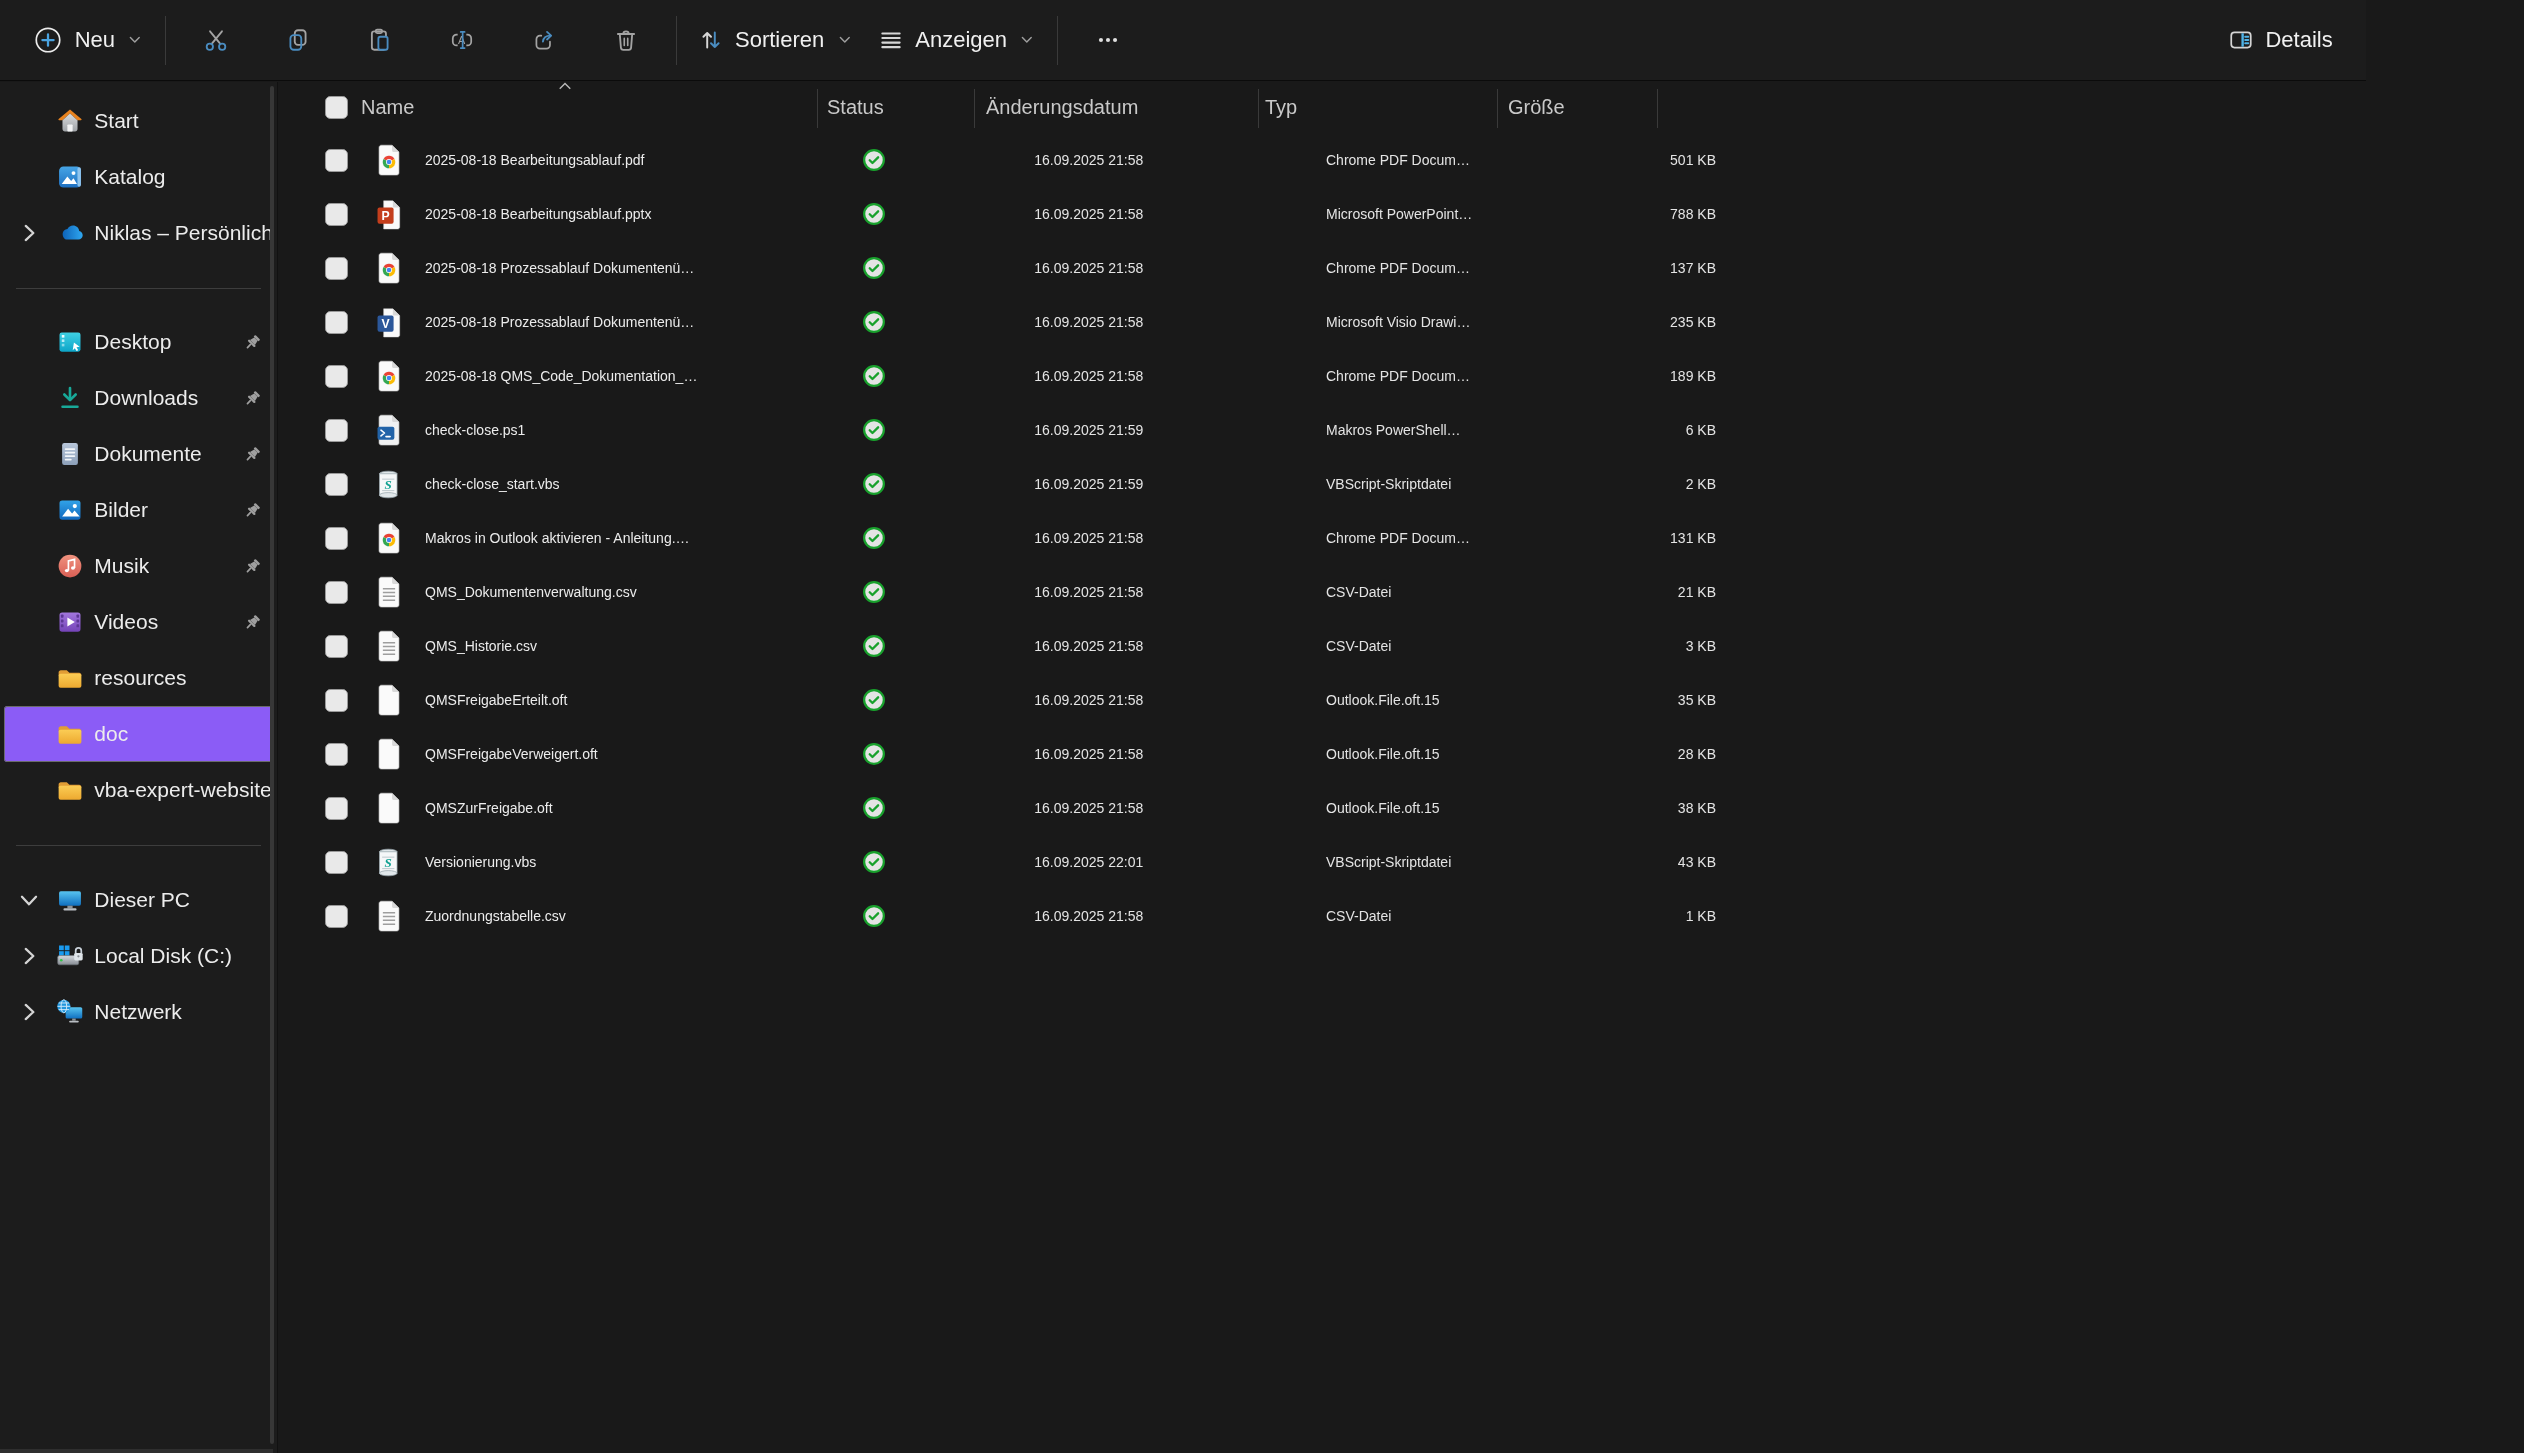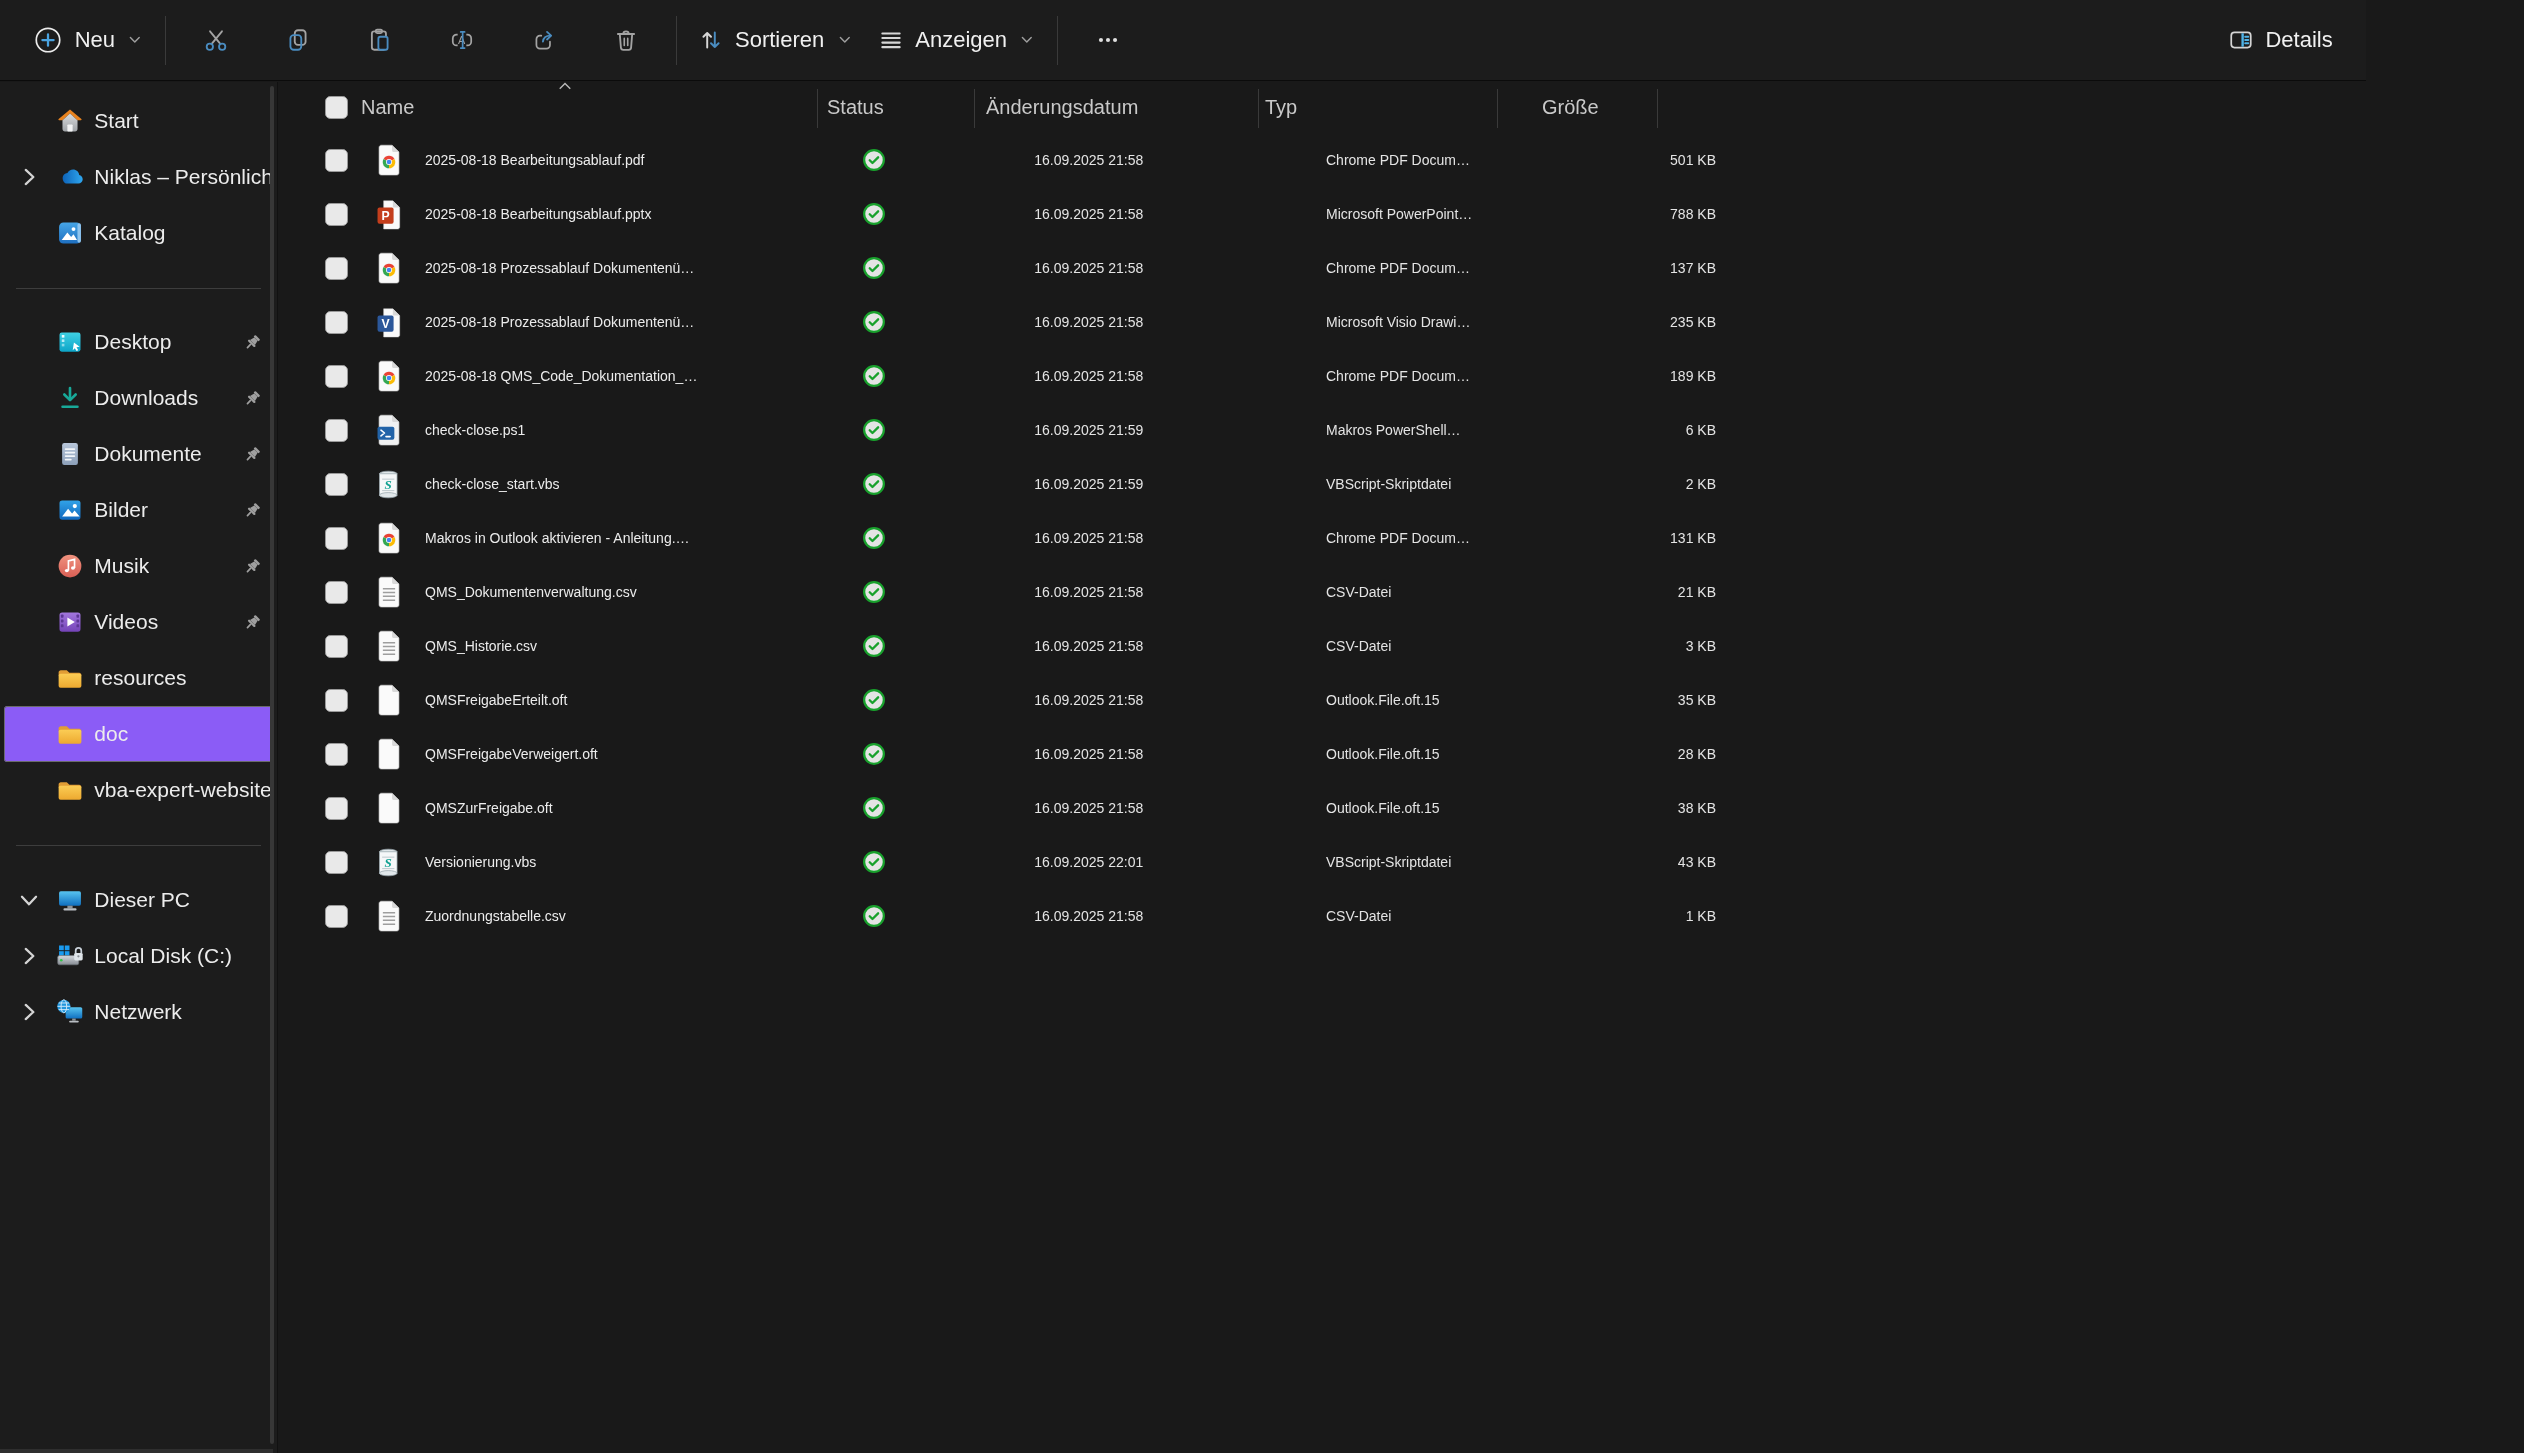--- a/index.html
+++ b/index.html
@@ -403,37 +403,37 @@
             <svg class="side-chev hidden-slot" viewBox="0 0 30 30" width="26" height="26">
               <use href="#sym-chevron-right"></use>
             </svg>
             <svg class="side-ico" viewBox="0 0 32 32" width="28" height="28">
               <use href="#sym-home-icon"></use>
             </svg>
             <span class="side-label">Start</span>
 
           </div>
           <div class="side-item">
+            <svg class="side-chev hidden-slot" viewBox="0 0 30 30" width="26" height="26">
+              <use href="#sym-chevron-right"></use>
+            </svg>
+            <svg class="side-ico" viewBox="0 0 32 32" width="28" height="28">
+              <use href="#sym-gallery-icon"></use>
+            </svg>
+            <span class="side-label">Katalog</span>
+
+          </div>
+          <div class="side-item">
             <svg class="side-chev right" viewBox="0 0 30 30" width="26" height="26">
               <use href="#sym-chevron-right"></use>
             </svg>
             <svg class="side-ico" viewBox="0 0 32 32" width="28" height="28">
               <use href="#sym-onedrive-icon"></use>
             </svg>
             <span class="side-label">Niklas – Persönlich</span>
-
-          </div>
-          <div class="side-item">
-            <svg class="side-chev hidden-slot" viewBox="0 0 30 30" width="26" height="26">
-              <use href="#sym-chevron-right"></use>
-            </svg>
-            <svg class="side-ico" viewBox="0 0 32 32" width="28" height="28">
-              <use href="#sym-gallery-icon"></use>
-            </svg>
-            <span class="side-label">Katalog</span>
 
           </div>
         </div>
       <div class="side-divider"></div>
       <div class="side-section" style="margin-top:0">
 
       <div class="side-item">
             <svg class="side-chev hidden-slot" viewBox="0 0 30 30" width="26" height="26">
               <use href="#sym-chevron-right"></use>
             </svg>
@@ -577,21 +577,21 @@
     <main class="main">
       <div class="list-header">
         <svg class="sort-caret" viewBox="0 0 18 14" width="16" height="12.3">
             <use href="#sym-caret-up"></use>
           </svg>
         <span class="hcheck checkbox"></span>
         <span class="hlabel" style="left:83px">Name</span>
         <span class="hlabel" style="left:549px">Status</span>
         <span class="hlabel" style="left:708px">Änderungsdatum</span>
         <span class="hlabel" style="left:987px">Typ</span>
-        <span class="hlabel" style="left:1264px">Größe</span>
+        <span class="hlabel" style="left:1230px">Größe</span>
         <span class="hsep" style="left:539px"></span>
         <span class="hsep" style="left:696px"></span>
         <span class="hsep" style="left:980px"></span>
         <span class="hsep" style="left:1219px"></span>
         <span class="hsep" style="left:1379px"></span>
       </div>
       <div class="rows">
 
       <div class="frow">
             <span class="checkbox"></span>

